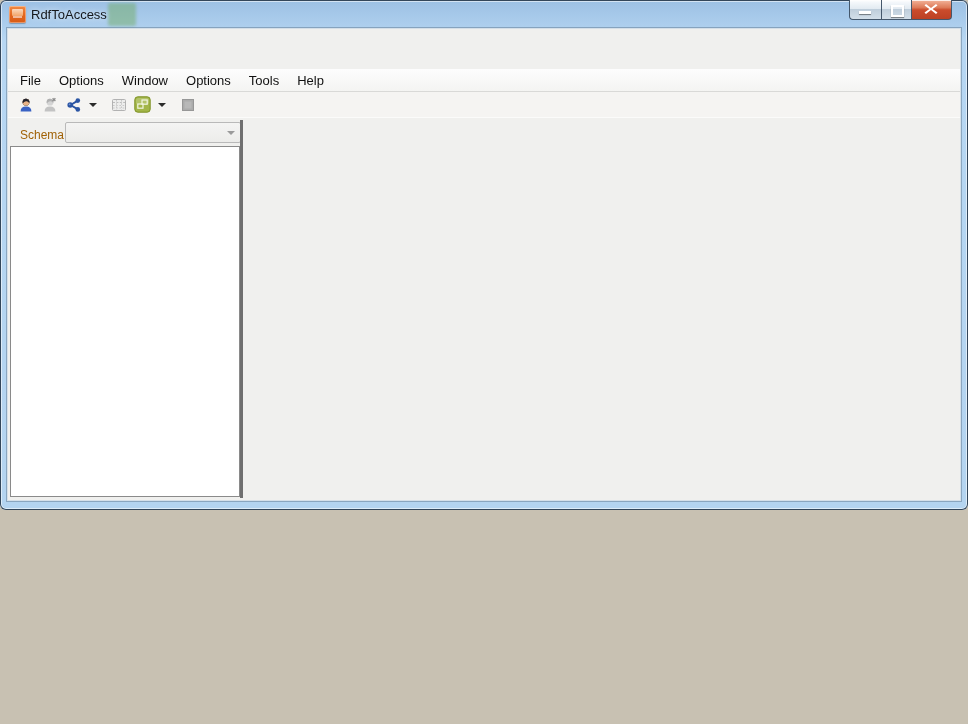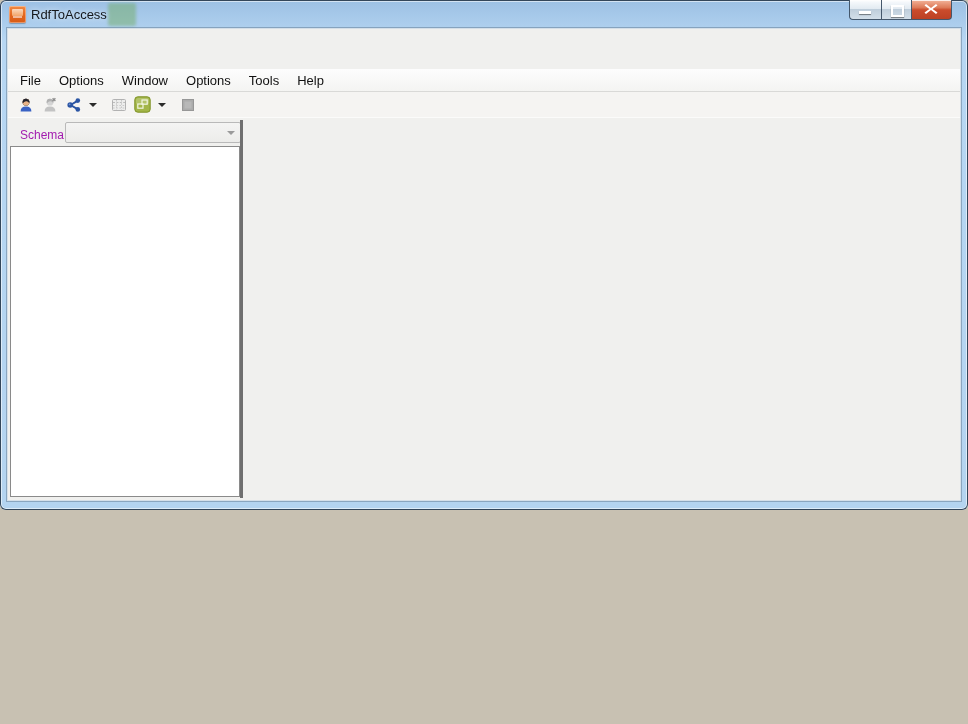--- a/index.html
+++ b/index.html
@@ -81,21 +81,21 @@
   .drop-arrow{
     width:13px;height:22px;display:flex;align-items:center;justify-content:center;margin-right:3px;
   }
   .drop-arrow i{
     display:block;width:0;height:0;border-left:4px solid transparent;border-right:4px solid transparent;
     border-top:4px solid #2b2b2b;
   }
   .gap{width:5px;}
   
   .content{position:relative;flex:1;background:#f0f0ee;}
-  .schema-label{position:absolute;left:12px;top:10px;font-size:12px;color:#a21caf;}
+  .schema-label{position:absolute;left:12px;top:10px;font-size:12px;color:#a16207;}
   .combo{
     position:absolute;left:57px;top:4px;width:176px;height:21px;box-sizing:border-box;
     border:1px solid #b9b9b9;border-radius:2px;
     background:linear-gradient(180deg,#f4f4f3 0%,#ececea 100%);
   }
   .combo-value{position:absolute;left:5px;top:3px;font-size:12px;color:#444;}
   .combo-arrow{
     position:absolute;right:5px;top:8px;width:0;height:0;
     border-left:4px solid transparent;border-right:4px solid transparent;border-top:4px solid #9a9a9a;
   }

